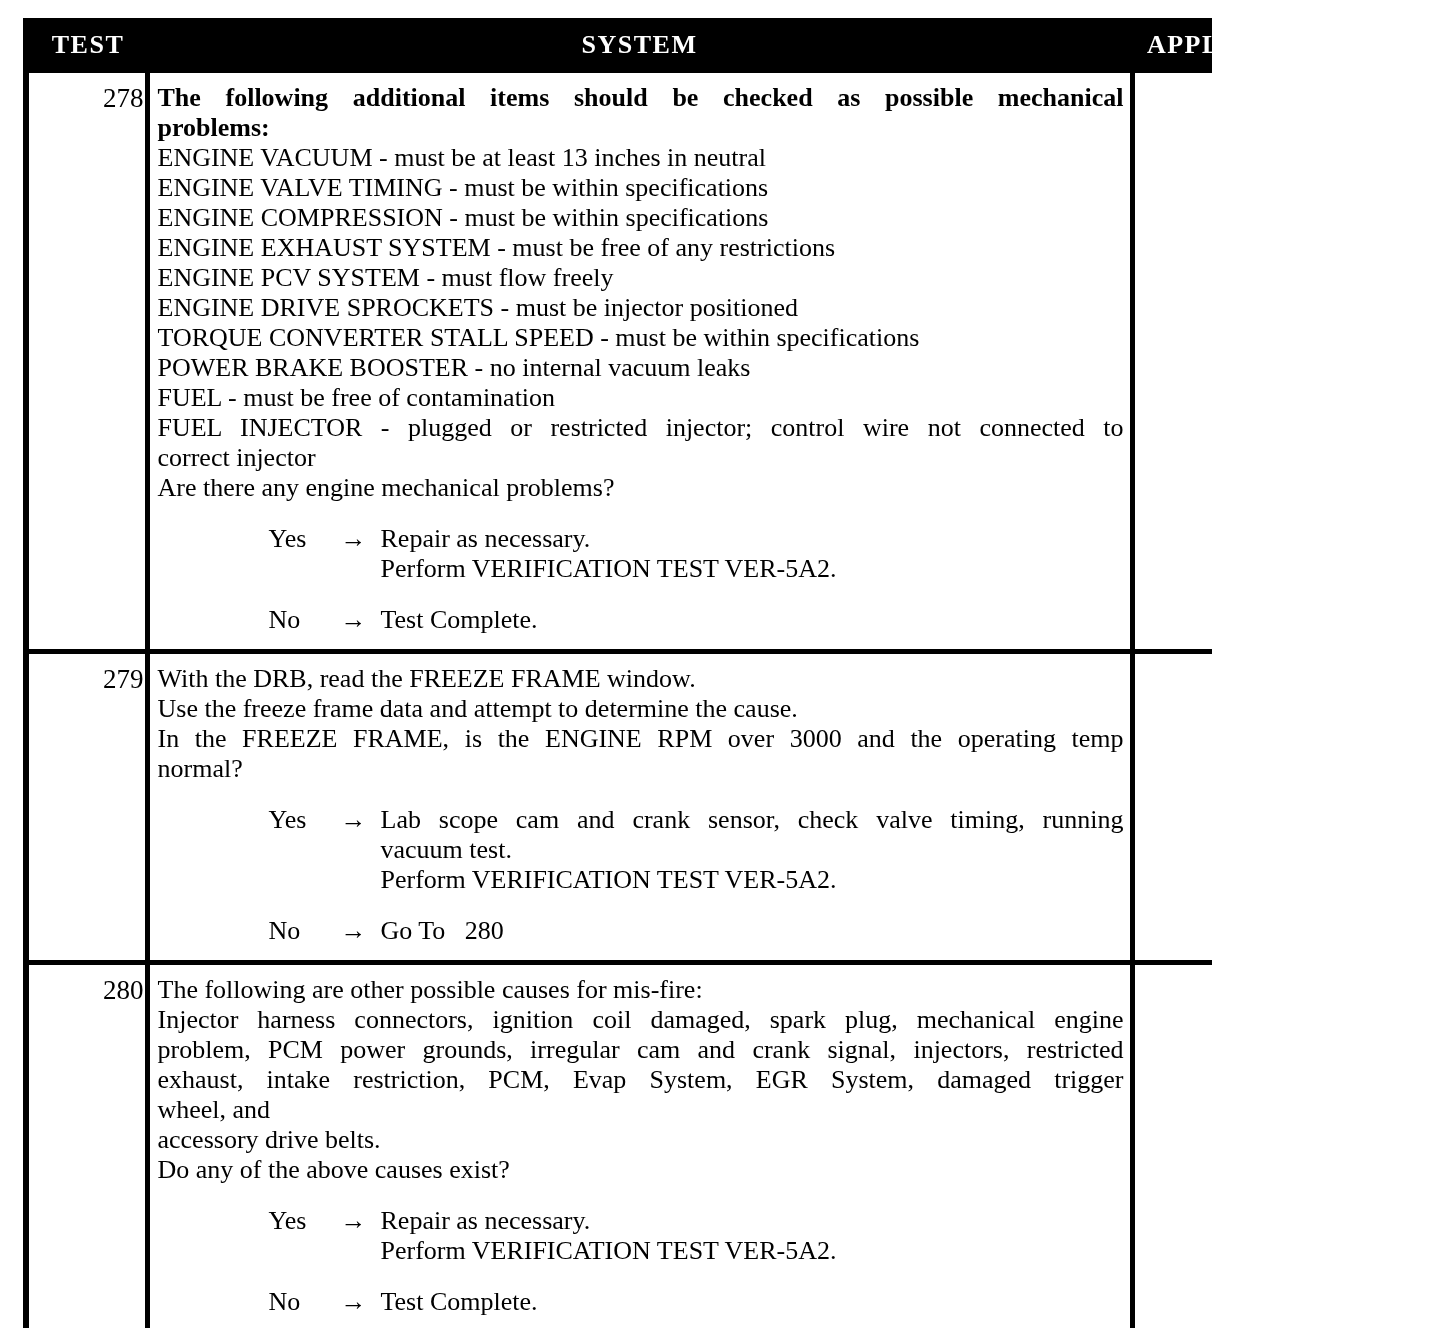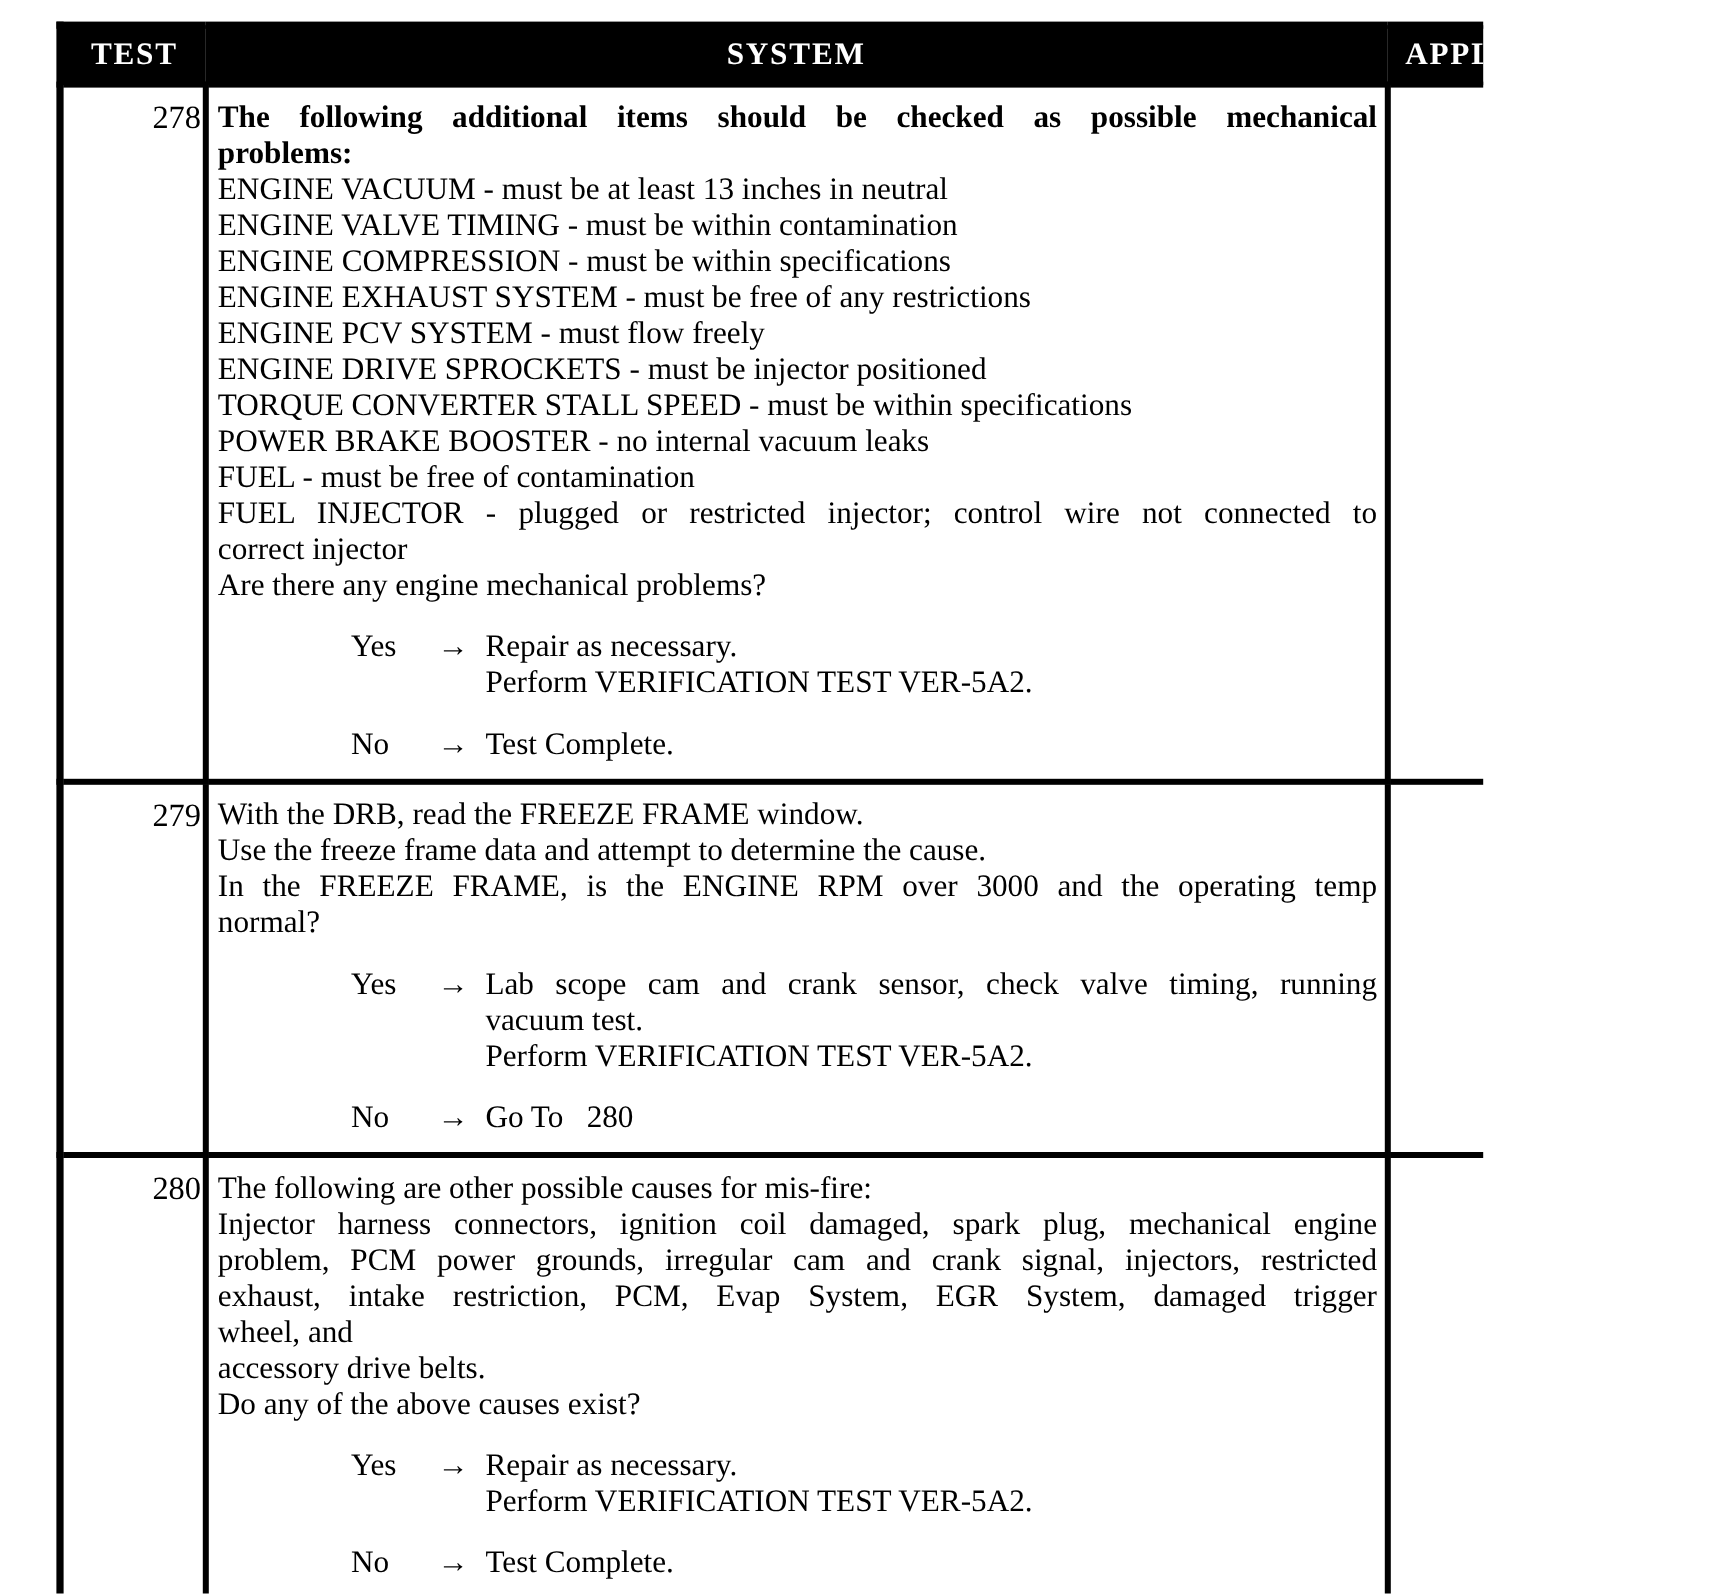--- a/index.html
+++ b/index.html
@@ -10,21 +10,20 @@
     height: 1328px;
     font-family: "Liberation Serif", serif;
     color: #000000;
     -webkit-font-smoothing: antialiased;
   }
   .sheet {
     position: relative;
     width: 1212px;
     height: 1328px;
     overflow: hidden;
-    margin-left: 24px;
   }
   table.diag {
     position: absolute;
     left: 23px;
     top: 18px;
     width: 1365px;
     border-collapse: collapse;
     table-layout: fixed;
     border: 6px solid #000;
   }
@@ -94,21 +93,21 @@
         <th class="hdr">APPLICABILITY</th>
       </tr>
     </thead>
     <tbody id="table-body">
         <tr>
           <td class="test-cell">278</td>
           <td class="action-cell">
             <div class="line jl bold">The following additional items should be checked as possible mechanical</div>
             <div class="line bold">problems:</div>
             <div class="line">ENGINE VACUUM - must be at least 13 inches in neutral</div>
-            <div class="line">ENGINE VALVE TIMING - must be within contamination</div>
+            <div class="line">ENGINE VALVE TIMING - must be within specifications</div>
             <div class="line">ENGINE COMPRESSION - must be within specifications</div>
             <div class="line">ENGINE EXHAUST SYSTEM - must be free of any restrictions</div>
             <div class="line">ENGINE PCV SYSTEM - must flow freely</div>
             <div class="line">ENGINE DRIVE SPROCKETS - must be injector positioned</div>
             <div class="line">TORQUE CONVERTER STALL SPEED - must be within specifications</div>
             <div class="line">POWER BRAKE BOOSTER - no internal vacuum leaks</div>
             <div class="line">FUEL - must be free of contamination</div>
             <div class="line jl">FUEL INJECTOR - plugged or restricted injector; control wire not connected to</div>
             <div class="line">correct injector</div>
             <div class="line">Are there any engine mechanical problems?</div>

